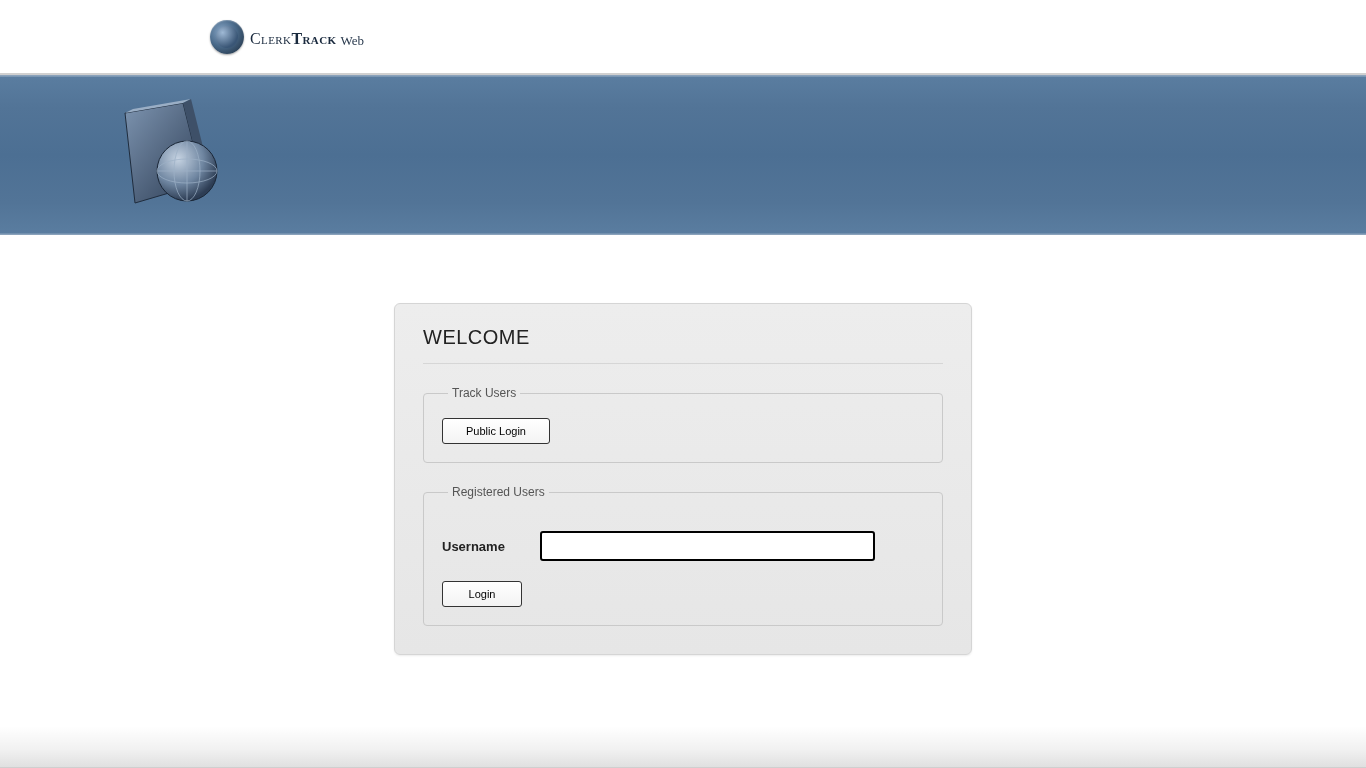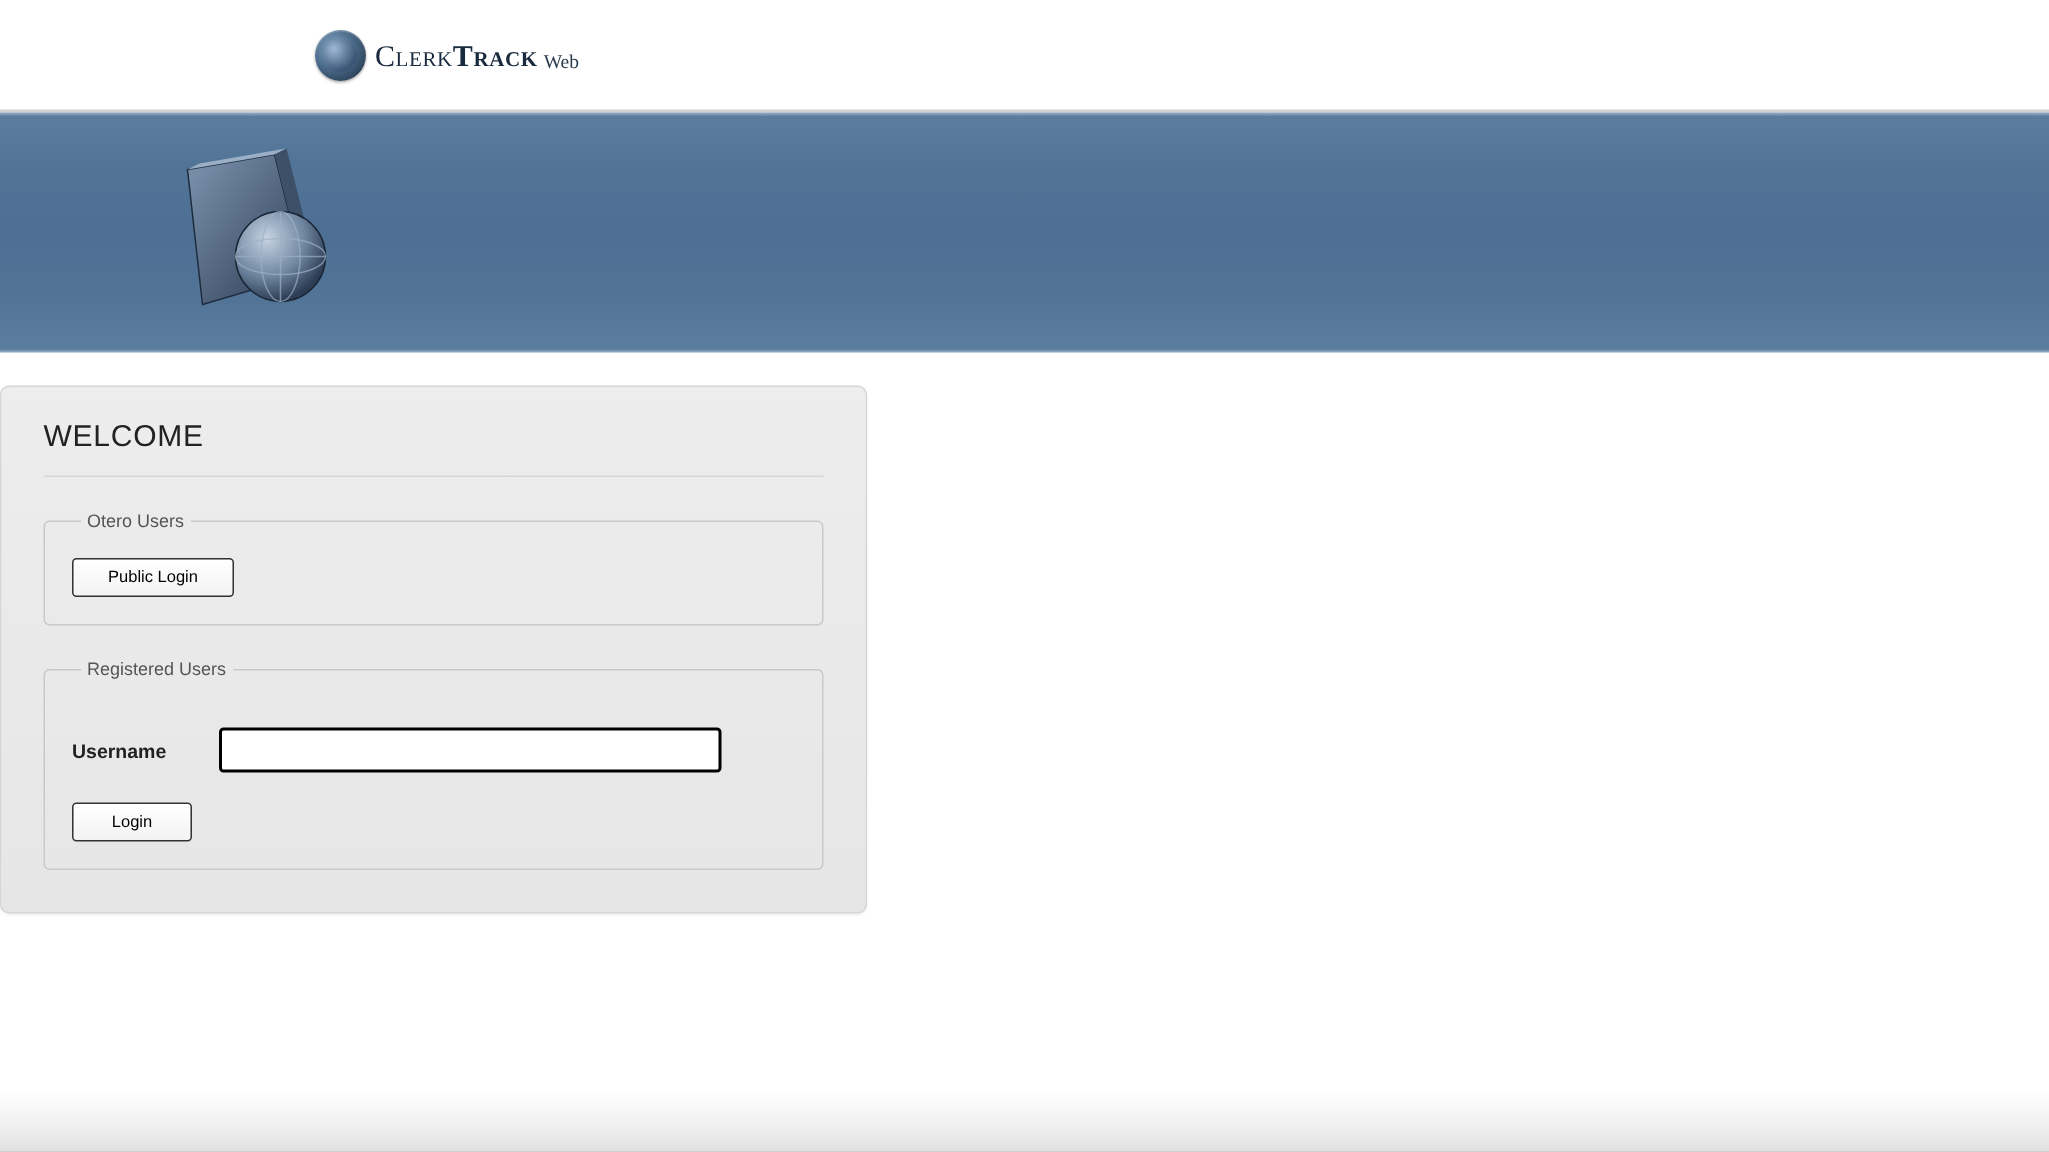--- a/index.html
+++ b/index.html
@@ -35,21 +35,21 @@
     .logo-mark::after{
       content:"";
       position:absolute;
       inset:6px;
       border-radius:50%;
       background: radial-gradient(circle at 30% 30%, #9fb9d5 0%, #3a5676 70%);
     }
     .logo-text {
       font-family: "Times New Roman", Georgia, serif;
       font-variant: small-caps;
-      font-size: 20px;
+      font-size: 16px;
       color: #1a2a3e;
       letter-spacing: 0.4px;
       position: relative;
       top: 2px;
     }
     .logo-text .thin { font-weight: 400; }
     .logo-text .bold { font-weight: 700; }
     .logo-sup {
       font-family: "Brush Script MT", cursive;
       font-size: 13px;
@@ -75,22 +75,23 @@
     .banner-title {
       color: #ffffff;
       font-size: 40px;
       font-weight: 400;
       letter-spacing: 0.2px;
       text-shadow: 0 1px 2px rgba(0,0,0,0.25);
     }
     .banner-art svg { display:block; }
 
     .content {
-      padding-top: 22px;
-      display: flex;
+      padding-top: 68px;
+      display: flex;
+      justify-content: center;
     }
 
     .panel {
       width: 578px;
       background: linear-gradient(to bottom, #ededed 0%, #e6e6e6 100%);
       border: 1px solid #d5d5d5;
       border-radius: 6px;
       padding: 22px 28px 28px 28px;
       box-shadow: 0 1px 2px rgba(0,0,0,0.08);
     }
@@ -214,21 +215,21 @@
       <line x1="82" y1="46" x2="82" y2="106" stroke="#9db0c6" stroke-width="1" opacity="0.7"></line>
     </svg>
   </div>
 </div>
 
 <div class="content">
   <div class="panel">
     <div class="panel-title">WELCOME</div>
 
     <fieldset>
-      <legend>Otero Users</legend>
+      <legend>Track Users</legend>
       <div class="public-row">
         <button class="btn">Public Login</button>
       </div>
     </fieldset>
 
     <fieldset>
       <legend>Registered Users</legend>
 
       <div class="form-row">
         <label class="form-label">Username</label>

